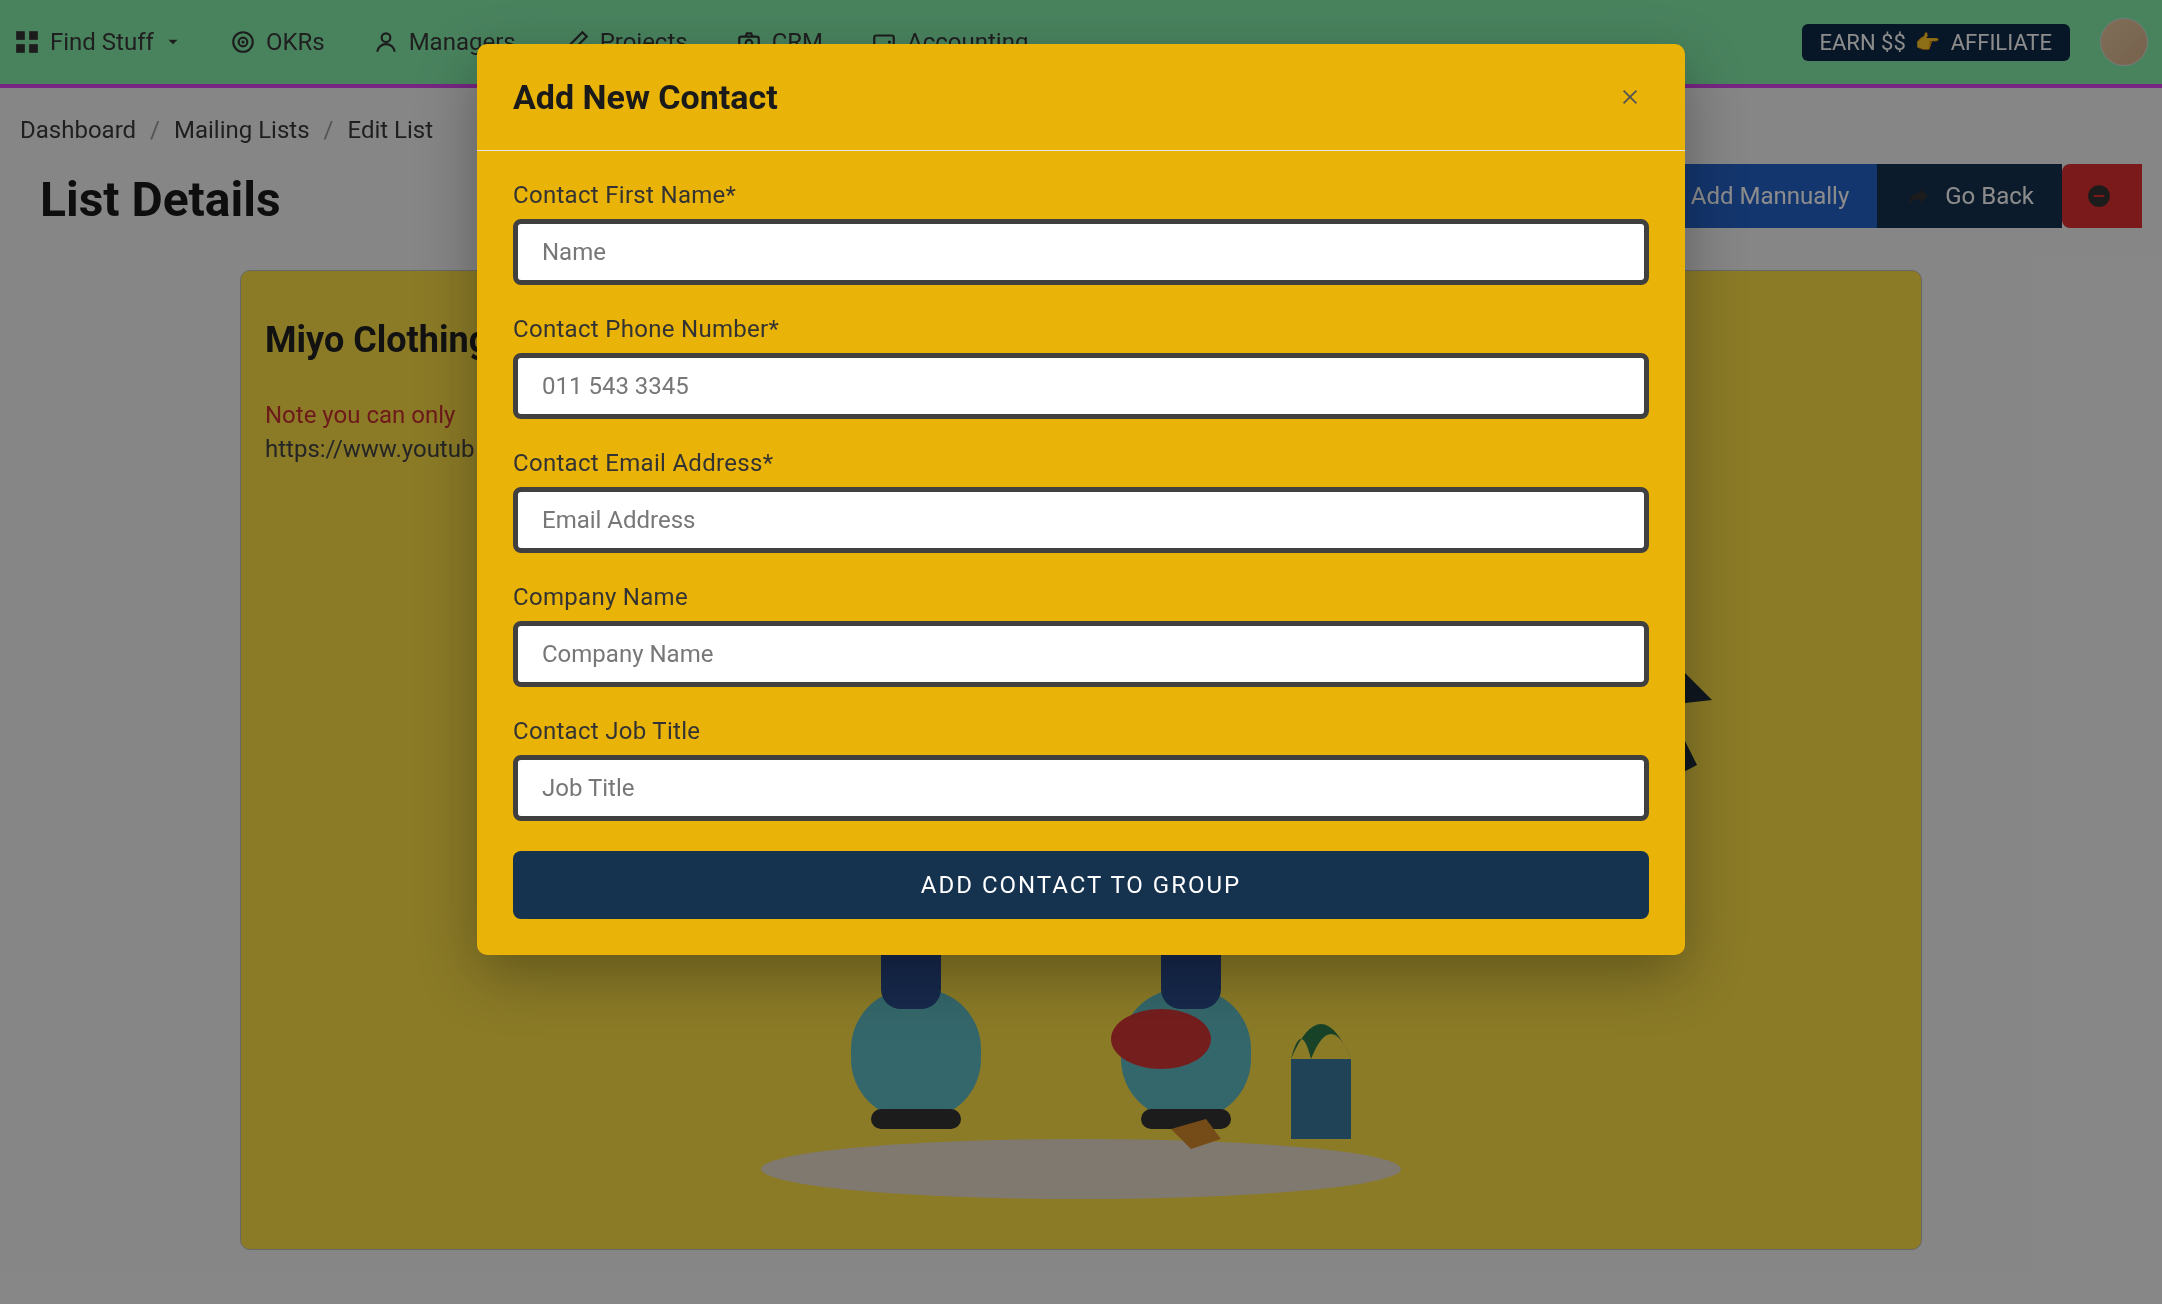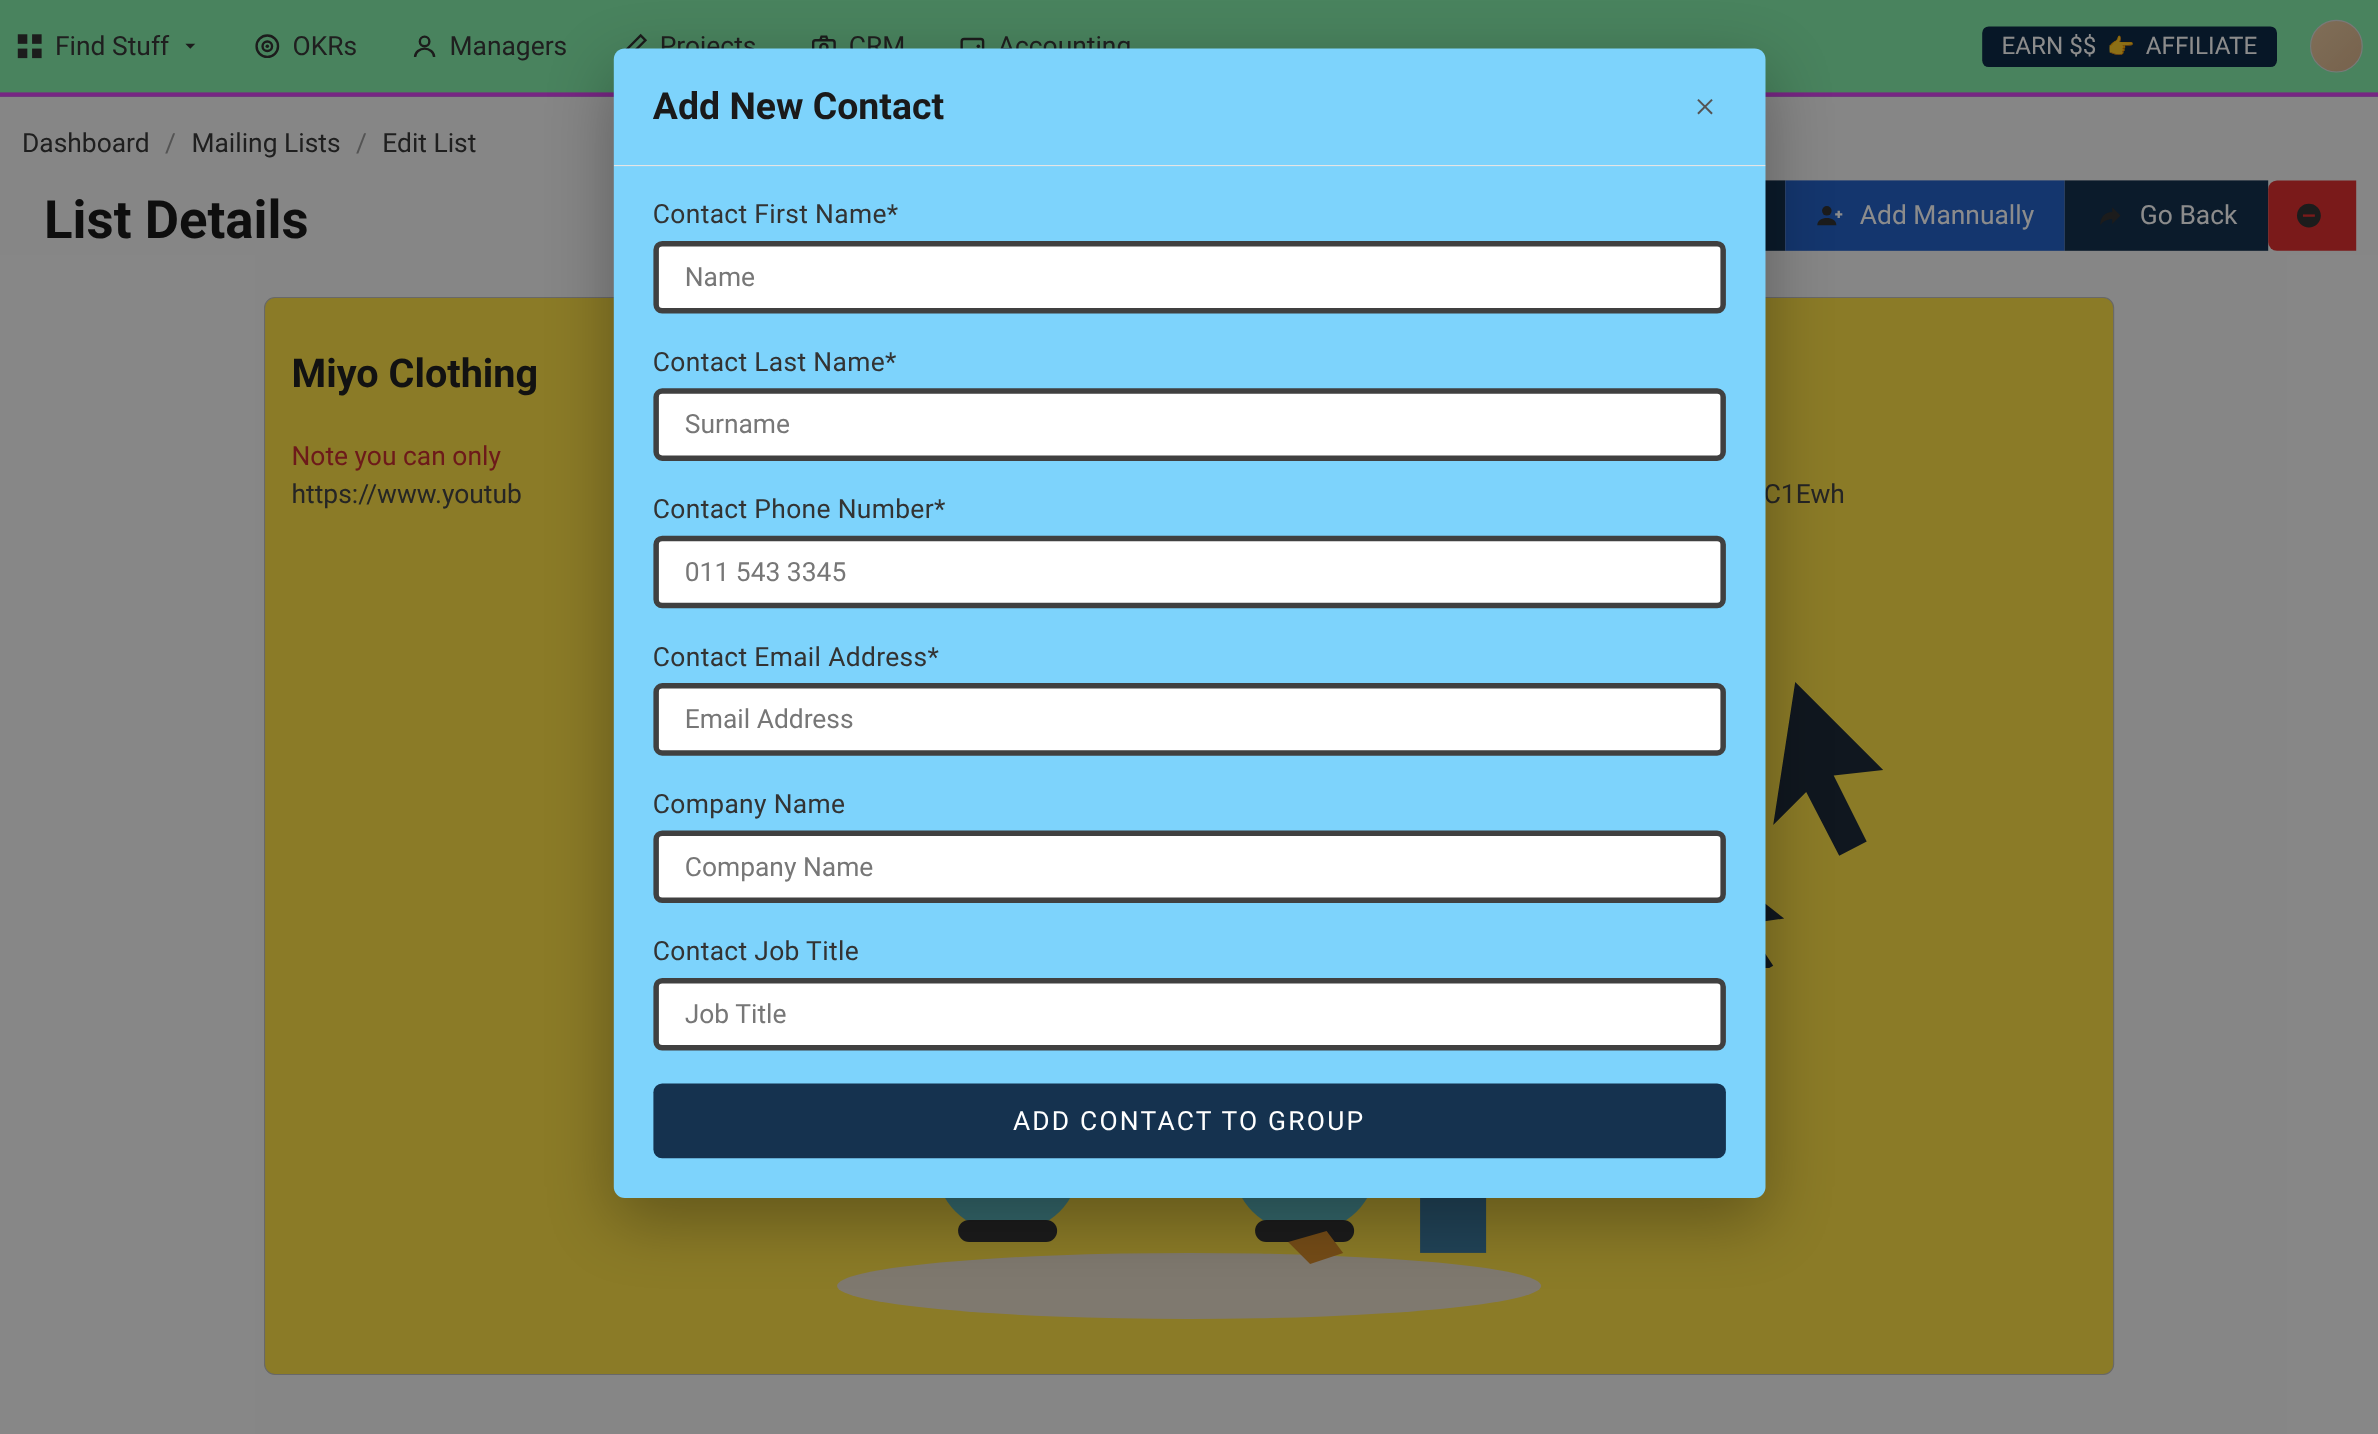--- a/index.html
+++ b/index.html
@@ -157,22 +157,22 @@
     .modal-overlay {
       position: absolute;
       inset: 0;
       background: rgba(0,0,0,0.45);
       display: flex;
       justify-content: center;
       align-items: flex-start;
       padding-top: 44px;
     }
     .modal {
-      width: 1047px;
-      background: #7dd3fc;
+      width: 1208px;
+      background: #eab308;
       border-radius: 10px;
       box-shadow: 0 20px 60px rgba(0,0,0,0.3);
       overflow: hidden;
     }
     .modal-header {
       display: flex;
       align-items: center;
       justify-content: space-between;
       padding: 30px 36px;
       border-bottom: 1px solid #e5e5e5;
@@ -390,24 +390,20 @@
       <button class="modal-close">
         <svg width="22" height="22" viewBox="0 0 24 24">
             <path d="M5 5l14 14M19 5L5 19" stroke="#555" stroke-width="2"></path>
           </svg>
       </button>
     </div>
     <div class="modal-body">
       <div class="form-group">
         <label class="form-label">Contact First Name*</label>
         <input class="form-input" type="text" placeholder="Name" style="">
-      </div>
-      <div class="form-group">
-        <label class="form-label">Contact Last Name*</label>
-        <input class="form-input" type="text" placeholder="Surname" style="">
       </div>
       <div class="form-group">
         <label class="form-label">Contact Phone Number*</label>
         <input class="form-input" type="text" placeholder="011 543 3345" style="">
       </div>
       <div class="form-group">
         <label class="form-label">Contact Email Address*</label>
         <input class="form-input" type="text" placeholder="Email Address" style="">
       </div>
       <div class="form-group">

